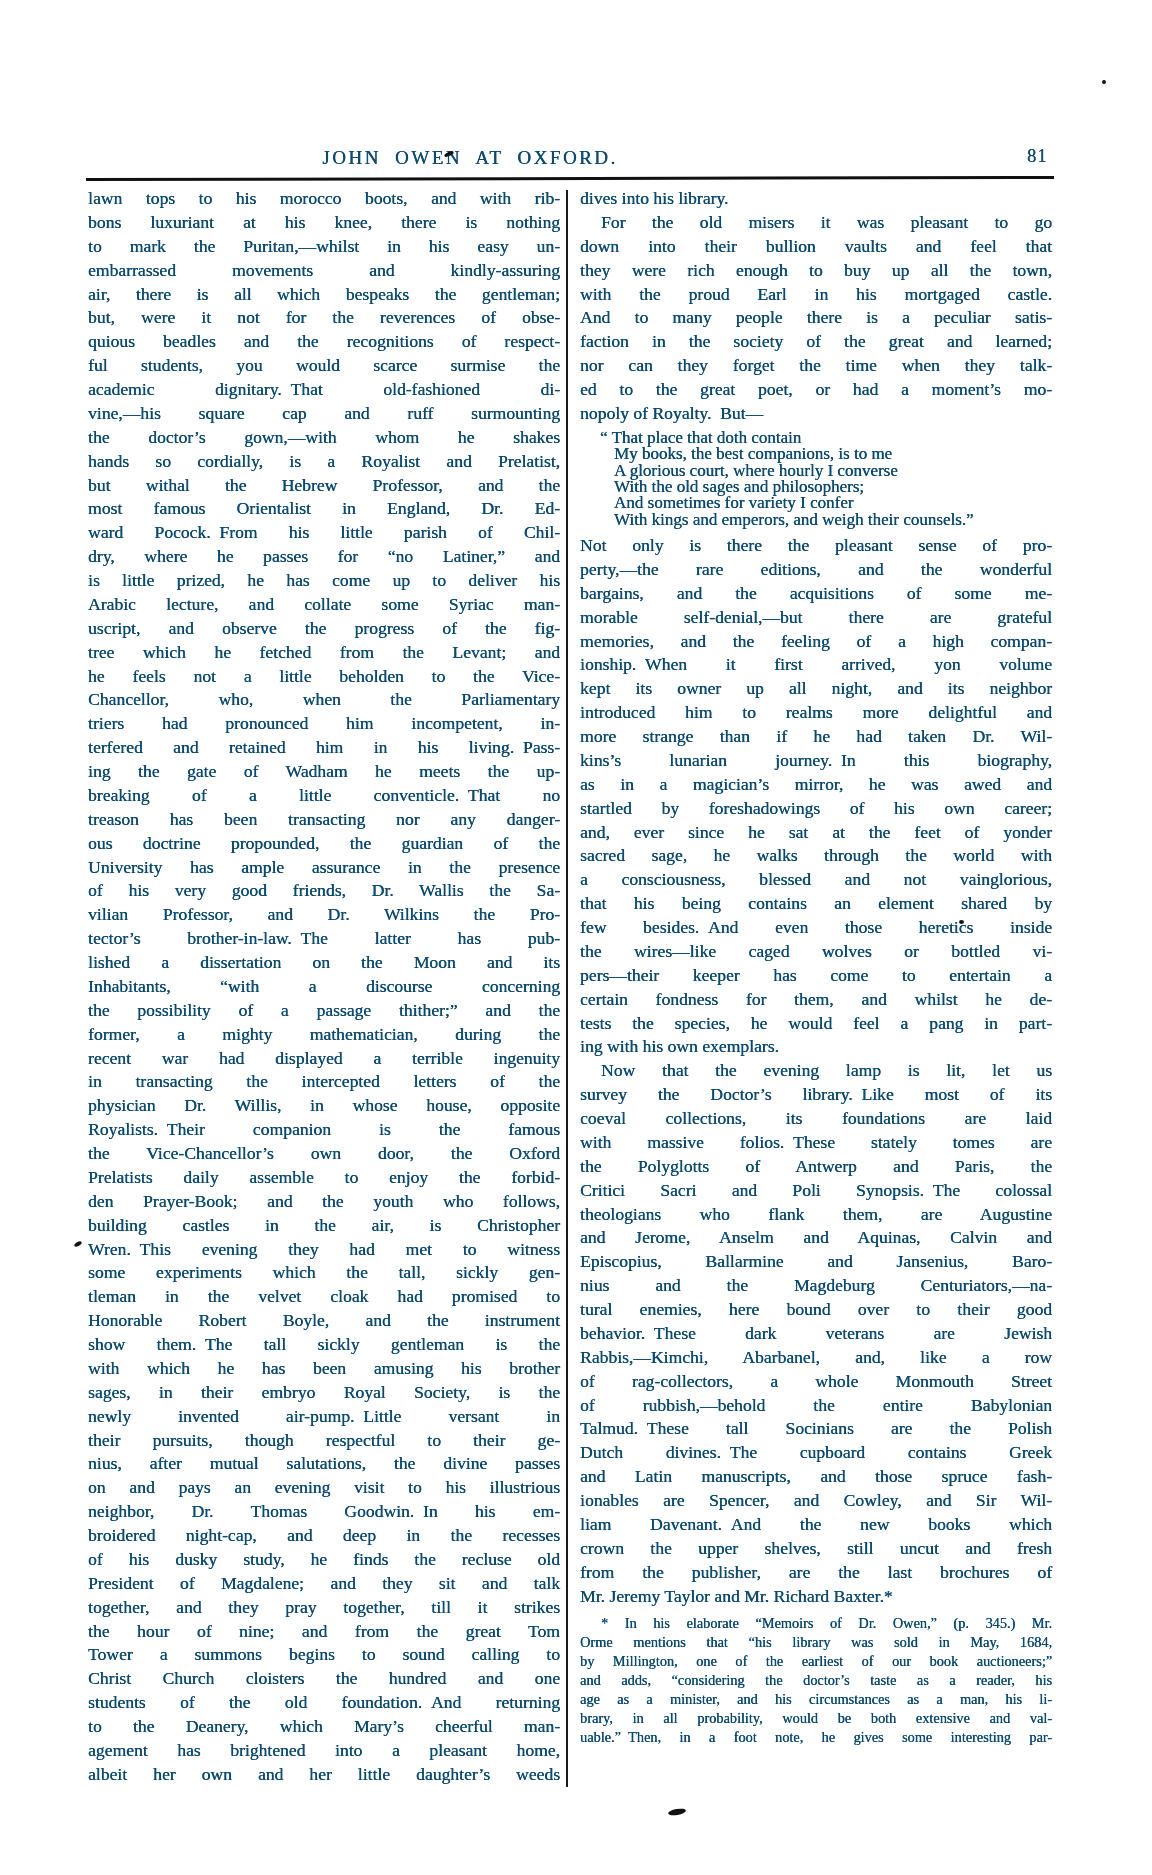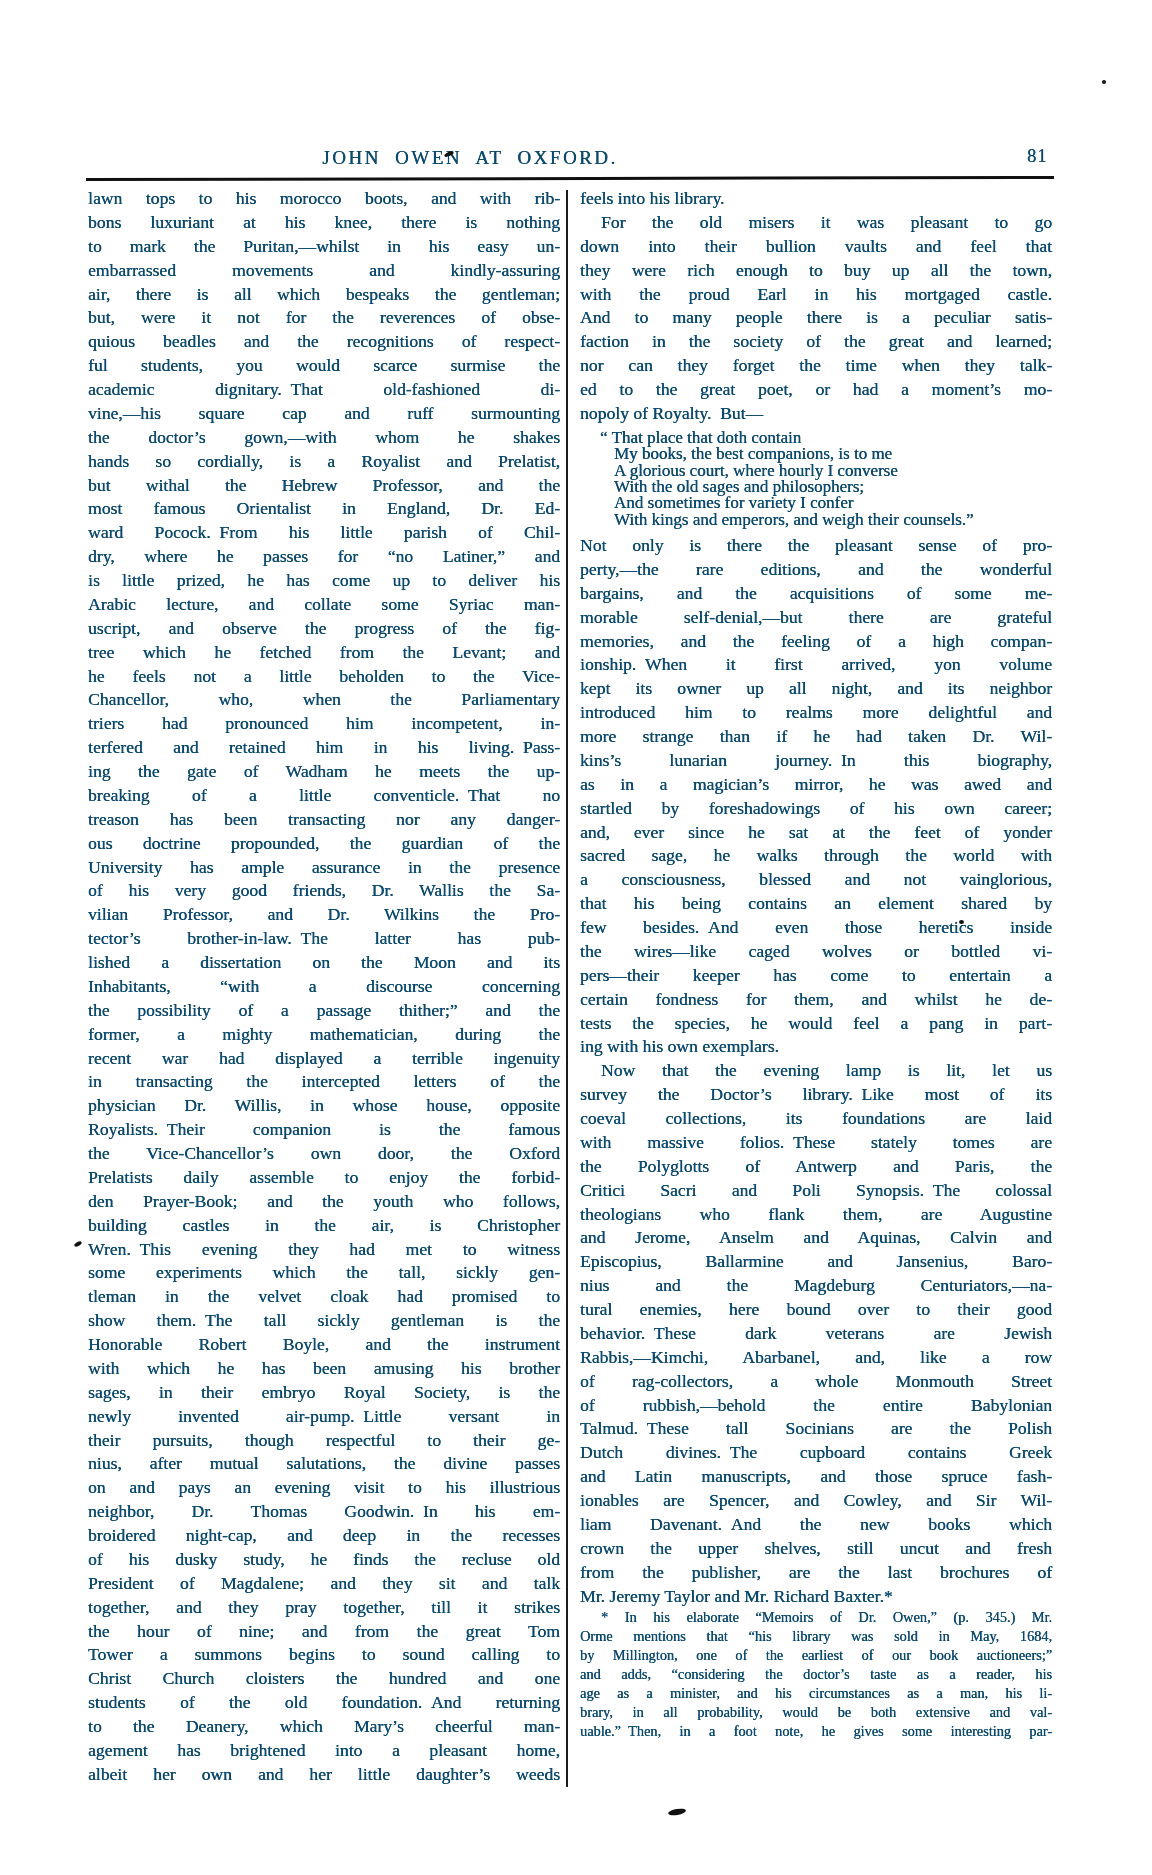--- a/index.html
+++ b/index.html
@@ -18,21 +18,21 @@
   .col-left{left:88px;}
   .col-right{left:580px;}
   .col-rule{position:absolute;top:190px;left:566px;width:2px;height:1597px;background:#1a1a1a;}
   .bodyline{
     font-size:17.6px;line-height:23.88px;height:23.88px;
     text-align:justify;text-align-last:justify;
   }
   .verse{margin:4px 0 6px 0;}
   .verseline{font-size:17px;line-height:16.4px;height:16.4px;text-align:left;padding-left:34px;}
   .verseline:first-child{padding-left:20px;}
-  .footnote{}
+  .footnote{margin-top:6px;}
   .footline{
     font-size:14.3px;line-height:18.9px;height:18.9px;
     text-align:justify;text-align-last:justify;
   }
   .indent{text-indent:21px;}
   .end{text-align-last:left;}
   .artifact{position:absolute;background:#111;border-radius:50%;}
 </style>
 </head>
 <body>
@@ -83,22 +83,22 @@
       <div class="bodyline">in transacting the intercepted letters of the</div>
       <div class="bodyline">physician Dr. Willis, in whose house, opposite</div>
       <div class="bodyline">Royalists. Their companion is the famous</div>
       <div class="bodyline">the Vice-Chancellor’s own door, the Oxford</div>
       <div class="bodyline">Prelatists daily assemble to enjoy the forbid-</div>
       <div class="bodyline">den Prayer-Book; and the youth who follows,</div>
       <div class="bodyline">building castles in the air, is Christopher</div>
       <div class="bodyline">Wren. This evening they had met to witness</div>
       <div class="bodyline">some experiments which the tall, sickly gen-</div>
       <div class="bodyline">tleman in the velvet cloak had promised to</div>
+      <div class="bodyline">Honorable Robert Boyle, and the instrument</div>
       <div class="bodyline">show them. The tall sickly gentleman is the</div>
-      <div class="bodyline">Honorable Robert Boyle, and the instrument</div>
       <div class="bodyline">with which he has been amusing his brother</div>
       <div class="bodyline">sages, in their embryo Royal Society, is the</div>
       <div class="bodyline">newly invented air-pump. Little versant in</div>
       <div class="bodyline">their pursuits, though respectful to their ge-</div>
       <div class="bodyline">nius, after mutual salutations, the divine passes</div>
       <div class="bodyline">on and pays an evening visit to his illustrious</div>
       <div class="bodyline">neighbor, Dr. Thomas Goodwin. In his em-</div>
       <div class="bodyline">broidered night-cap, and deep in the recesses</div>
       <div class="bodyline">of his dusky study, he finds the recluse old</div>
       <div class="bodyline">President of Magdalene; and they sit and talk</div>
@@ -109,21 +109,21 @@
       <div class="bodyline">students of the old foundation. And returning</div>
       <div class="bodyline">to the Deanery, which Mary’s cheerful man-</div>
       <div class="bodyline">agement has brightened into a pleasant home,</div>
       <div class="bodyline">albeit her own and her little daughter’s weeds</div>
     </div>
 
   <div class="col-rule"></div>
 
   <div class="col col-right">
     <div>
-        <div class="bodyline end">feels into his library.</div>
+        <div class="bodyline end">dives into his library.</div>
         <div class="bodyline indent">For the old misers it was pleasant to go</div>
         <div class="bodyline">down into their bullion vaults and feel that</div>
         <div class="bodyline">they were rich enough to buy up all the town,</div>
         <div class="bodyline">with the proud Earl in his mortgaged castle.</div>
         <div class="bodyline">And to many people there is a peculiar satis-</div>
         <div class="bodyline">faction in the society of the great and learned;</div>
         <div class="bodyline">nor can they forget the time when they talk-</div>
         <div class="bodyline">ed to the great poet, or had a moment’s mo-</div>
         <div class="bodyline end">nopoly of Royalty. But—</div>
       </div>

